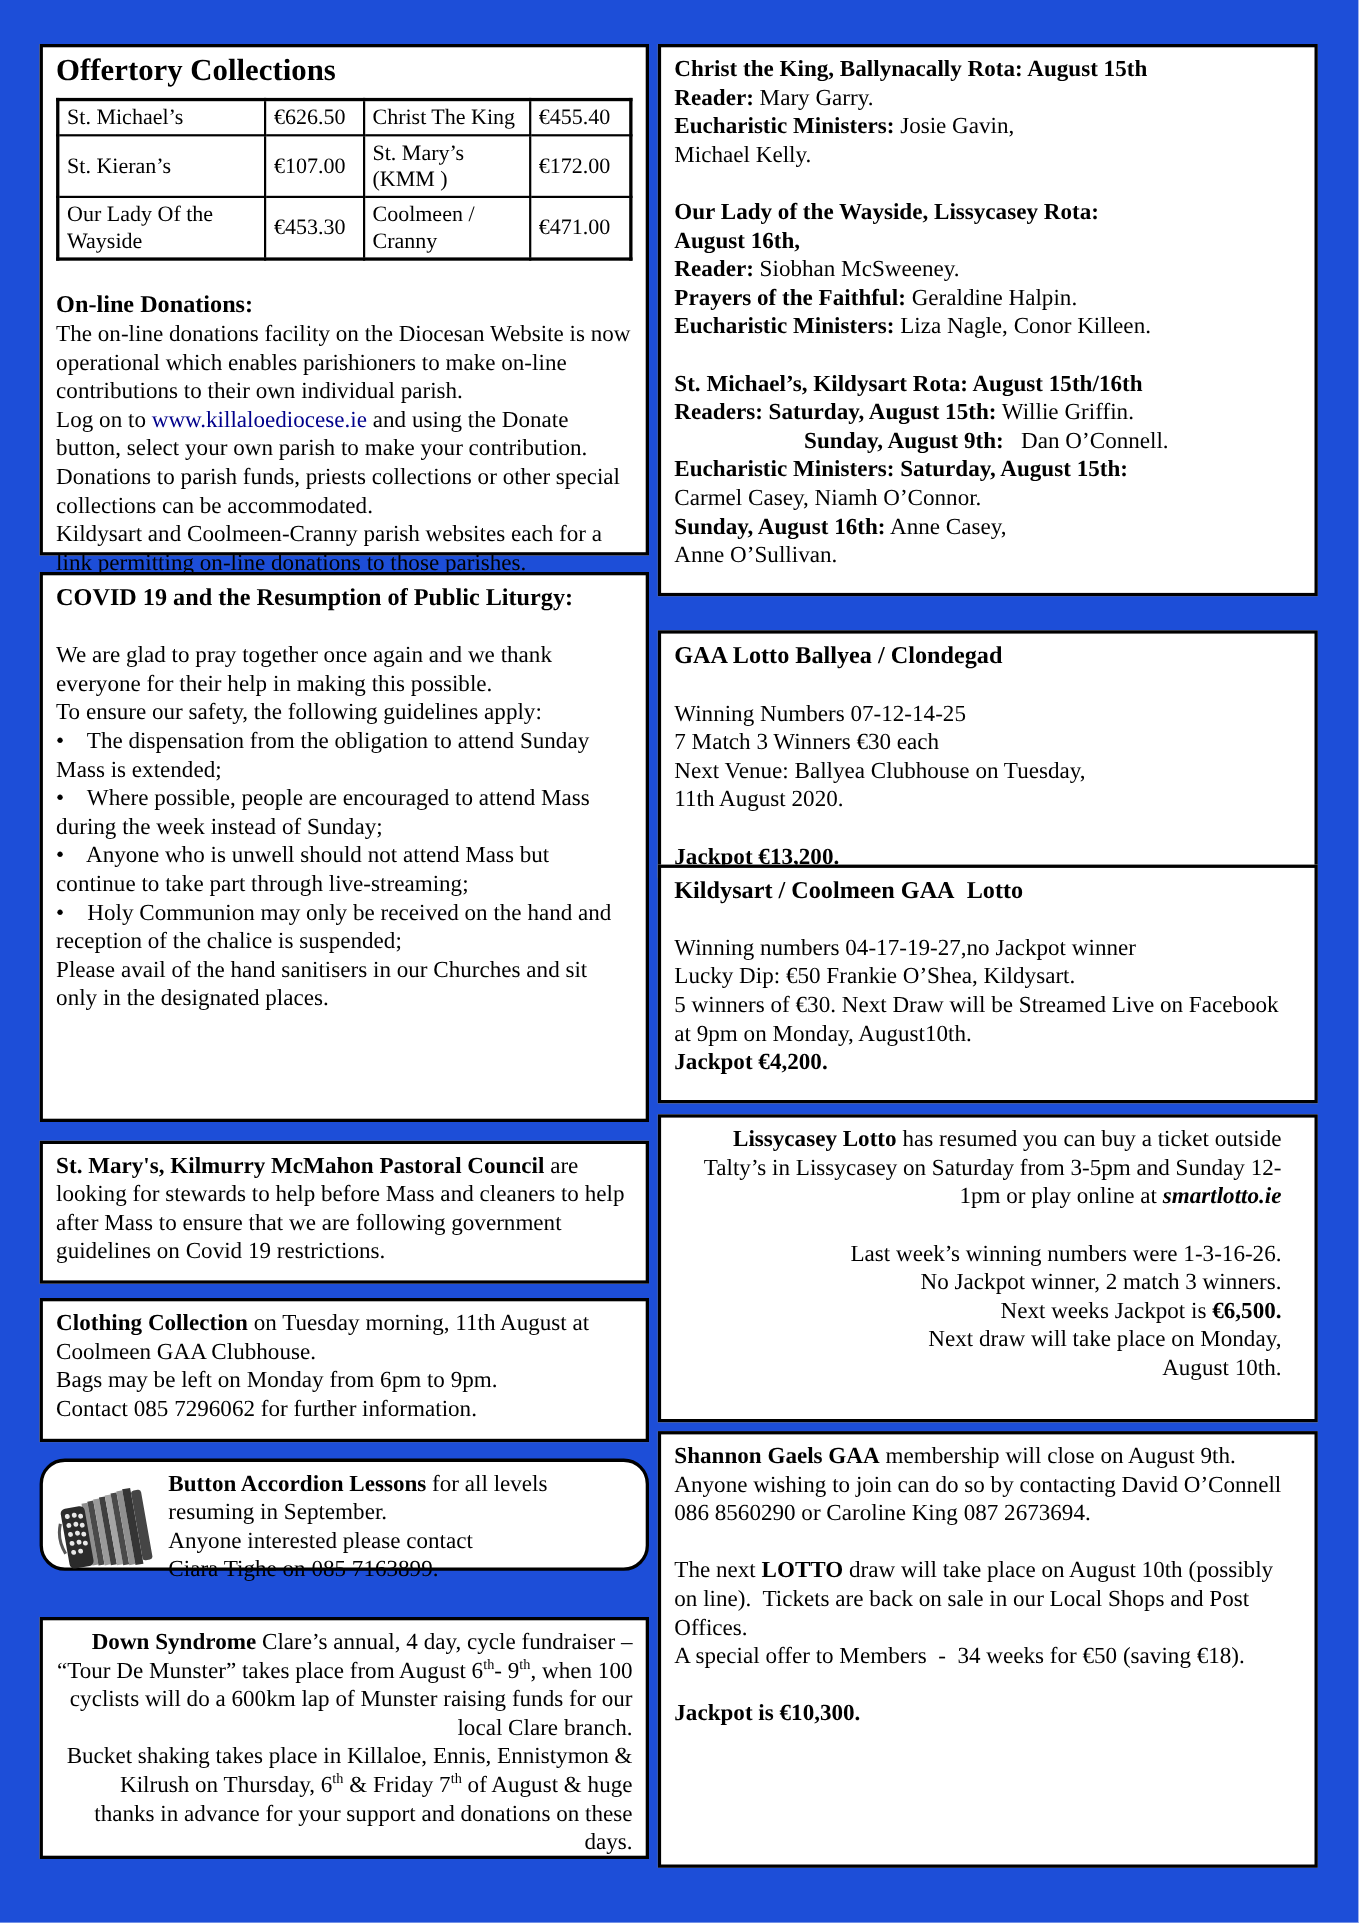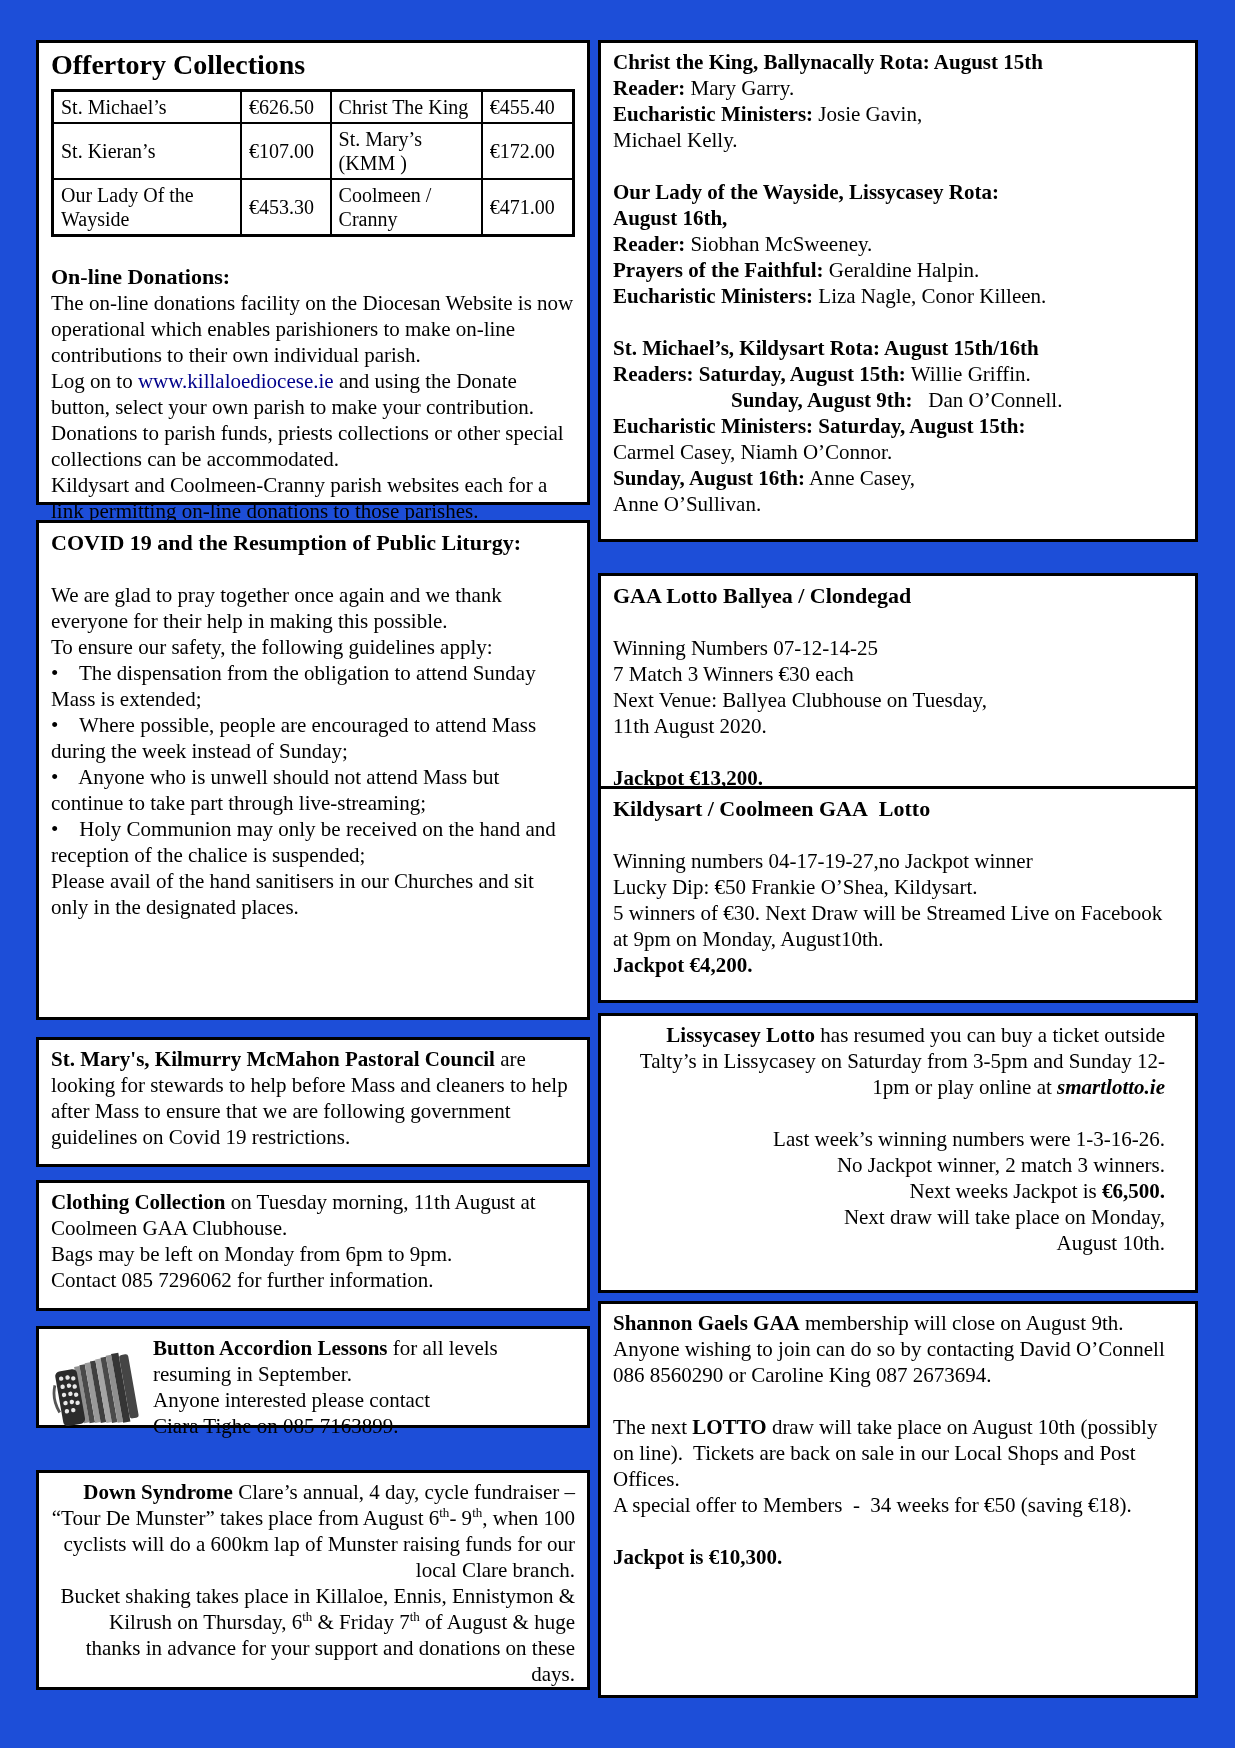--- a/index.html
+++ b/index.html
@@ -77,21 +77,21 @@
   <section class="box lcol" style="top:1037px;height:130px;">
     <p><span class="b">St. Mary's, Kilmurry McMahon Pastoral Council</span><span> are looking for stewards to help before Mass and cleaners to help after Mass to ensure that we are following government guidelines on Covid 19 restrictions.</span></p>
   </section>
 
   <section class="box lcol" style="top:1180px;height:131px;">
     <p><span class="b">Clothing Collection</span><span> on Tuesday morning, 11th August at Coolmeen GAA Clubhouse.</span></p>
     <p><span>Bags may be left on Monday from 6pm to 9pm.</span></p>
     <p><span>Contact 085 7296062 for further information.</span></p>
   </section>
 
-  <section class="box lcol" style="top:1326px;height:102px;">
+  <section class="box lcol" style="top:1326px;height:102px;border-radius:23px;">
     <div class="accordion-row">
       <div class="accordion-art">
         <svg width="92" height="92" viewBox="0 0 100 100" aria-hidden="true">
           <g transform="rotate(-10 50 50)">
             <rect x="30" y="20" width="6" height="62" fill="#8f8f8f"></rect>
             <rect x="36" y="19" width="6" height="64" fill="#4a4a4a"></rect>
             <rect x="42" y="18" width="6" height="66" fill="#9a9a9a"></rect>
             <rect x="48" y="17" width="6" height="68" fill="#3f3f3f"></rect>
             <rect x="54" y="16" width="6" height="70" fill="#a5a5a5"></rect>
             <rect x="60" y="15" width="6" height="72" fill="#4a4a4a"></rect>

